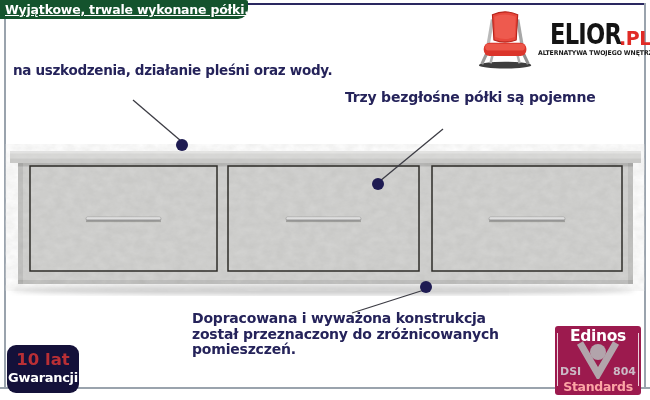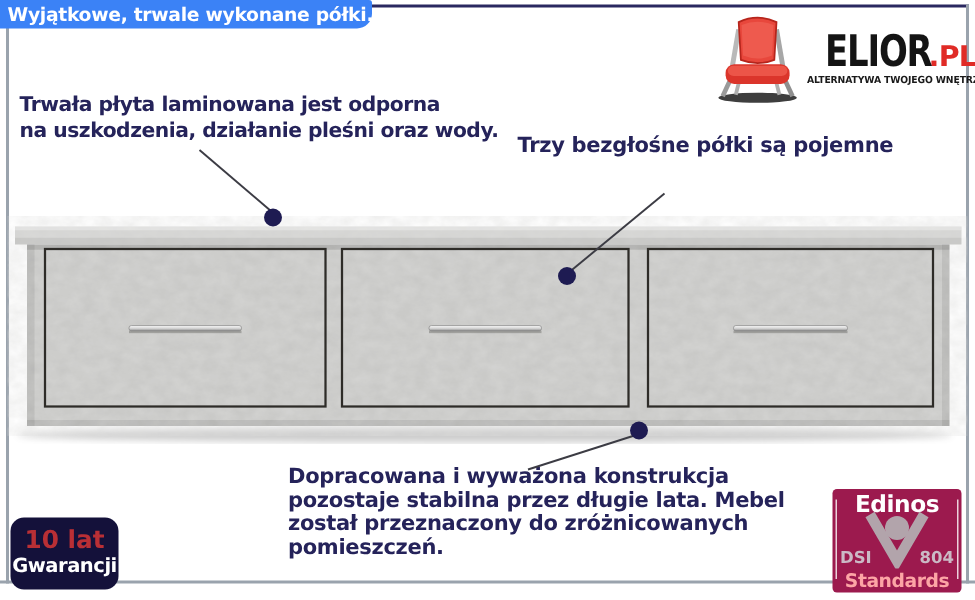--- a/index.html
+++ b/index.html
@@ -10,24 +10,24 @@
   .abs{position:absolute;}
 
   
   .border-top{left:0;top:3px;width:646px;height:2px;background:#2a2860;z-index:1;}
   .border-left{left:4px;top:17px;width:2px;height:372px;background:#9aa3ad;z-index:1;}
   .border-right{left:644px;top:3px;width:2px;height:386px;background:#9aa3ad;z-index:1;}
   .border-bottom{left:0;top:387px;width:650px;height:2px;background:#9aa3ad;z-index:1;}
 
   
   .banner{
-    left:0;top:0;width:248px;height:19px;background:#3b82f6;z-index:3;
+    left:0;top:0;width:248px;height:19px;background:#14532d;z-index:3;
     border-bottom-right-radius:10px;border-top-right-radius:2px;
     color:#ffffff;font-weight:bold;font-size:12.5px;letter-spacing:-0.2px;
-    line-height:19px;padding-left:5px;box-sizing:border-box;white-space:nowrap;
+    line-height:19px;padding-left:5px;box-sizing:border-box;white-space:nowrap;text-decoration:underline;
   }
 
   
   .logo{left:470px;top:5px;width:176px;height:66px;z-index:3;}
   .logo-chair{position:absolute;left:2px;top:1px;width:70px;height:64px;}
   .logo-text{position:absolute;left:68px;top:18px;width:108px;}
   .logo-brandline{display:flex;align-items:flex-end;margin-left:12px;}
   .logo-brand{
     font-size:29px;font-weight:800;color:#141414;line-height:0.82;
     transform:scaleX(0.78);transform-origin:left bottom;letter-spacing:-1px;display:inline-block;
@@ -110,29 +110,27 @@
   <div class="logo-text">
     <div class="logo-brandline">
       <span class="logo-brand">ELIOR</span>
       <span class="logo-domain">.PL</span>
     </div>
     <div class="logo-tagline">ALTERNATYWA TWOJEGO WNĘTRZA</div>
   </div>
 </div>
 
 <div class="abs callout callout-left">
-  <div>Trwała płyta laminowana jest odporna</div>
   <div>na uszkodzenia, działanie pleśni oraz wody.</div>
 </div>
 <div class="abs callout callout-right">
   <div>Trzy bezgłośne półki są pojemne</div>
 </div>
 <div class="abs callout callout-bottom">
   <div>Dopracowana i wyważona konstrukcja</div>
-  <div>pozostaje stabilna przez długie lata. Mebel</div>
   <div>został przeznaczony do zróżnicowanych</div>
   <div>pomieszczeń.</div>
 </div>
 
 <svg class="abs shelf" viewBox="0 0 640 158">
   <defs>
     <filter id="concrete" x="-5%" y="-5%" width="110%" height="110%">
       <feTurbulence type="fractalNoise" baseFrequency="0.10 0.14" numOctaves="4" seed="11" stitchTiles="stitch" result="n"></feTurbulence>
       <feColorMatrix in="n" type="matrix" values="0 0 0 0 0.73  0 0 0 0 0.73  0 0 0 0 0.72  0 0 0 0.55 0" result="tint"></feColorMatrix>
       <feComposite in="tint" in2="SourceGraphic" operator="over"></feComposite>

